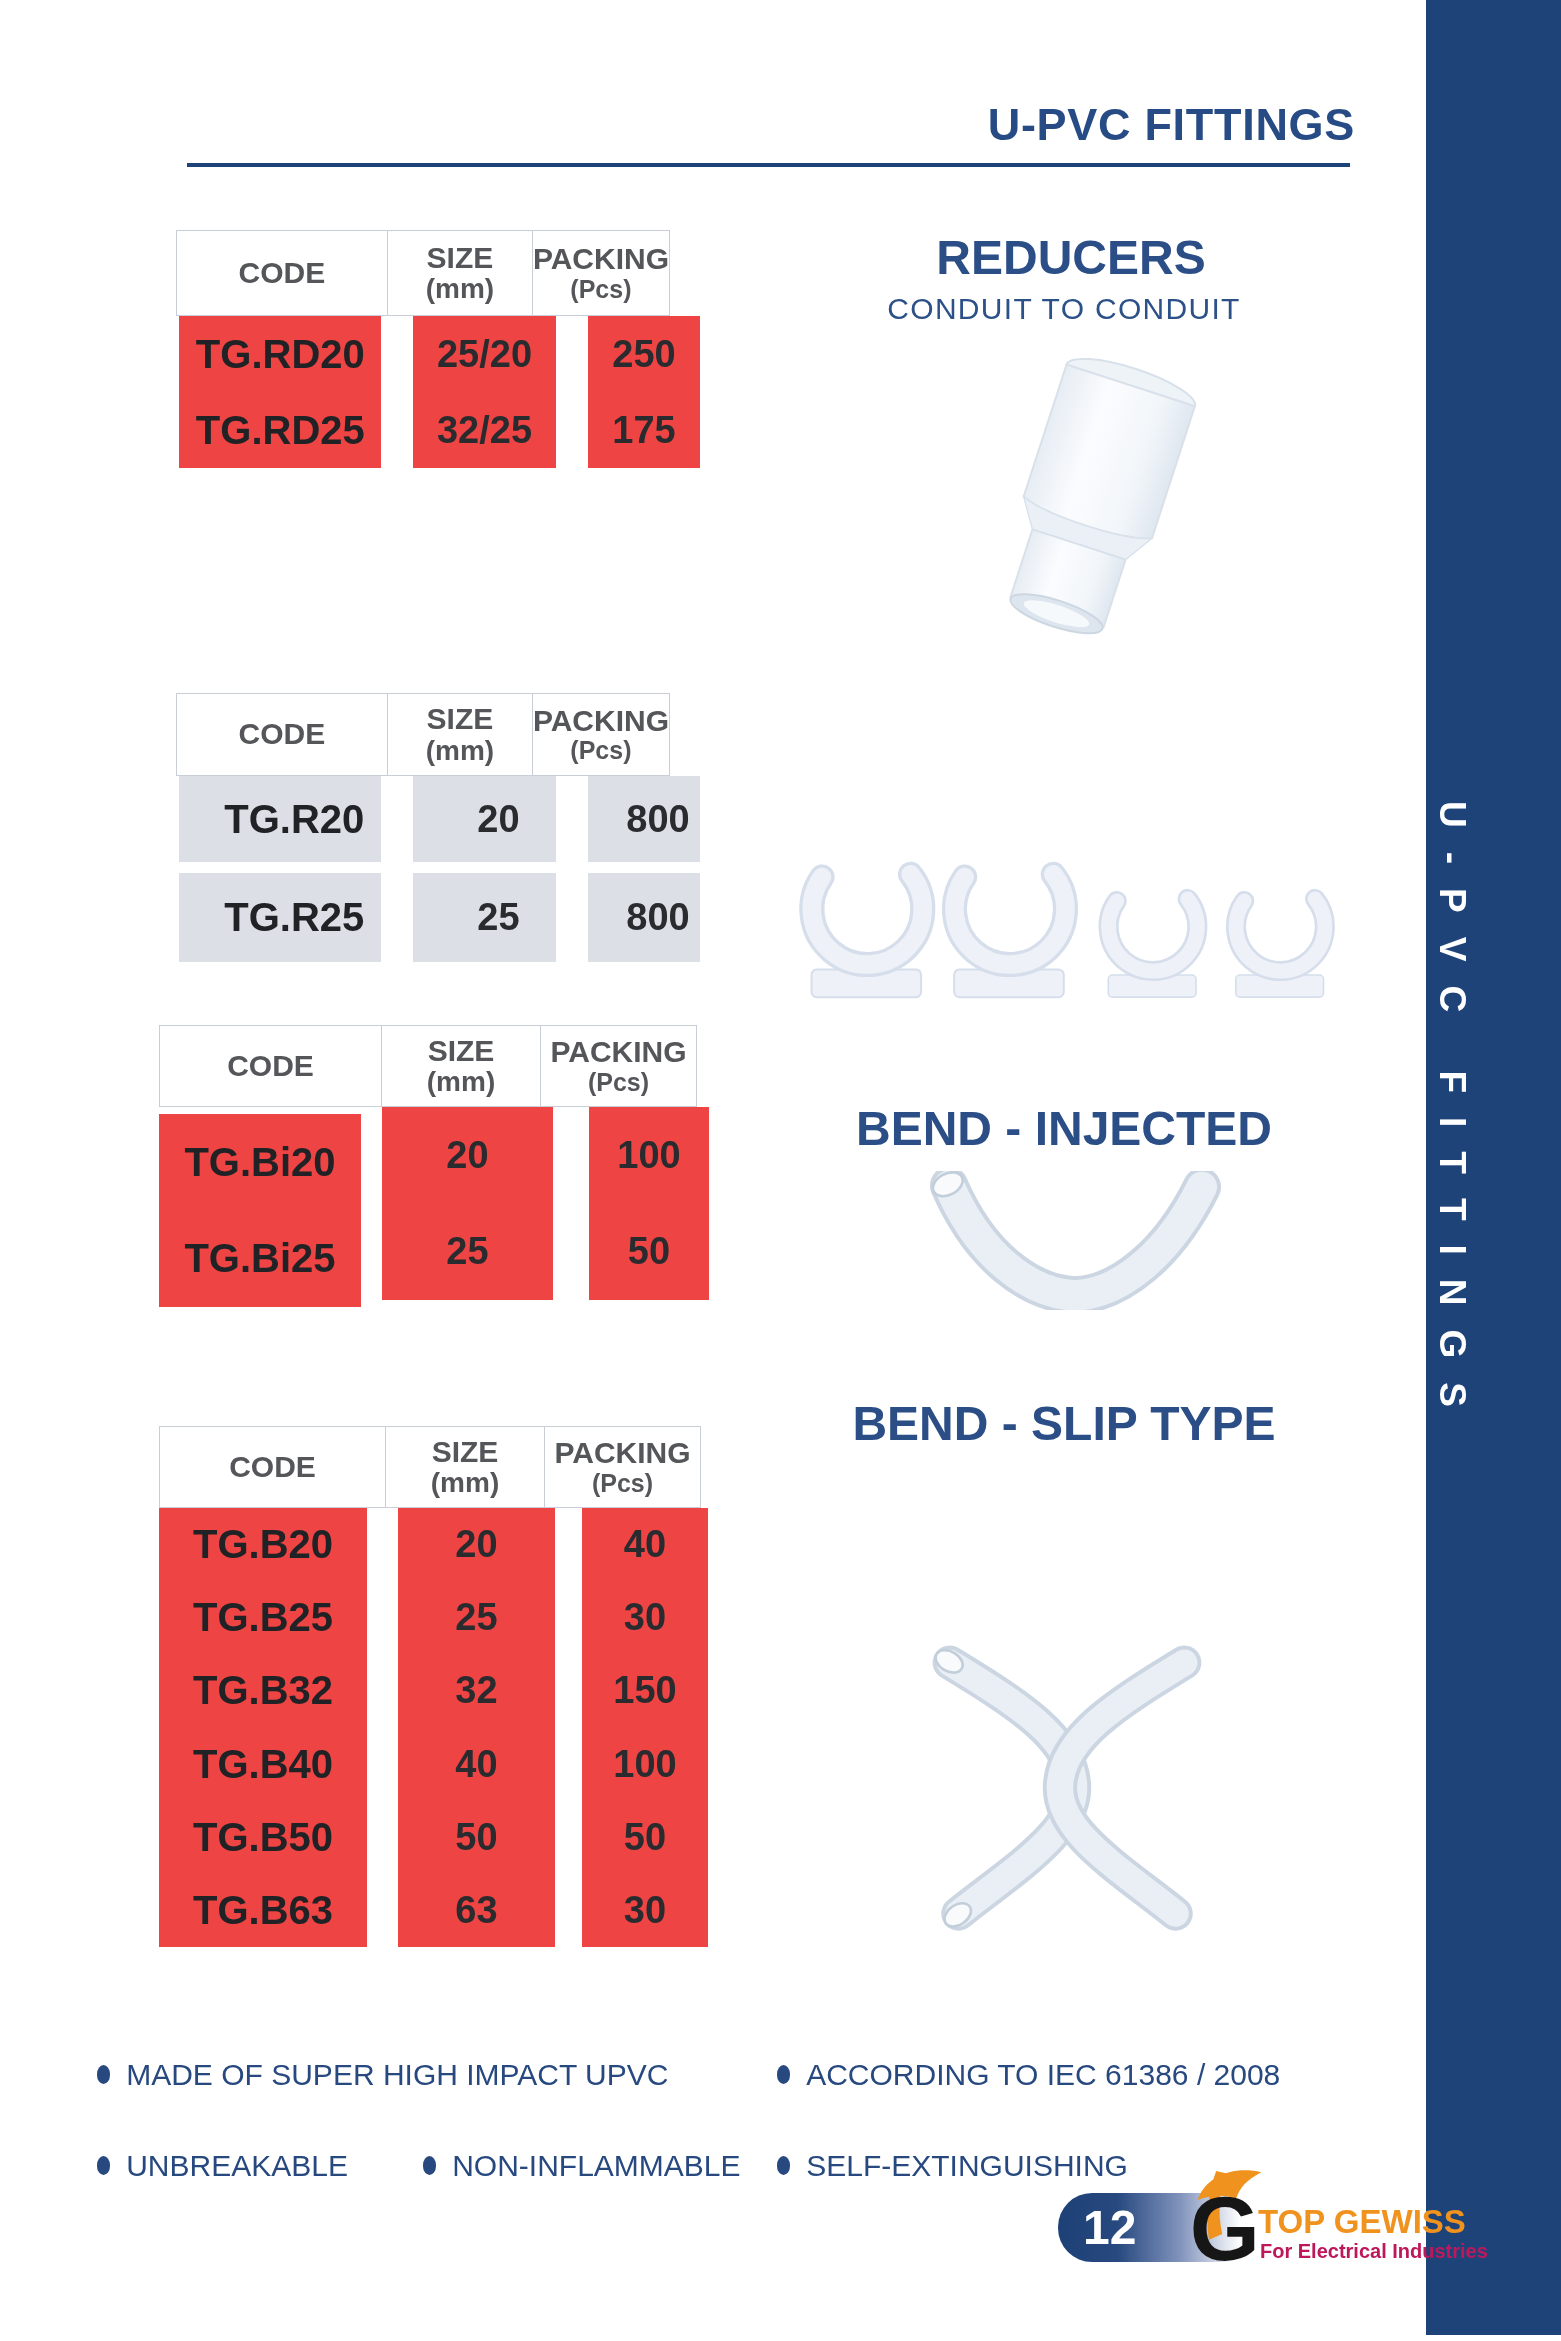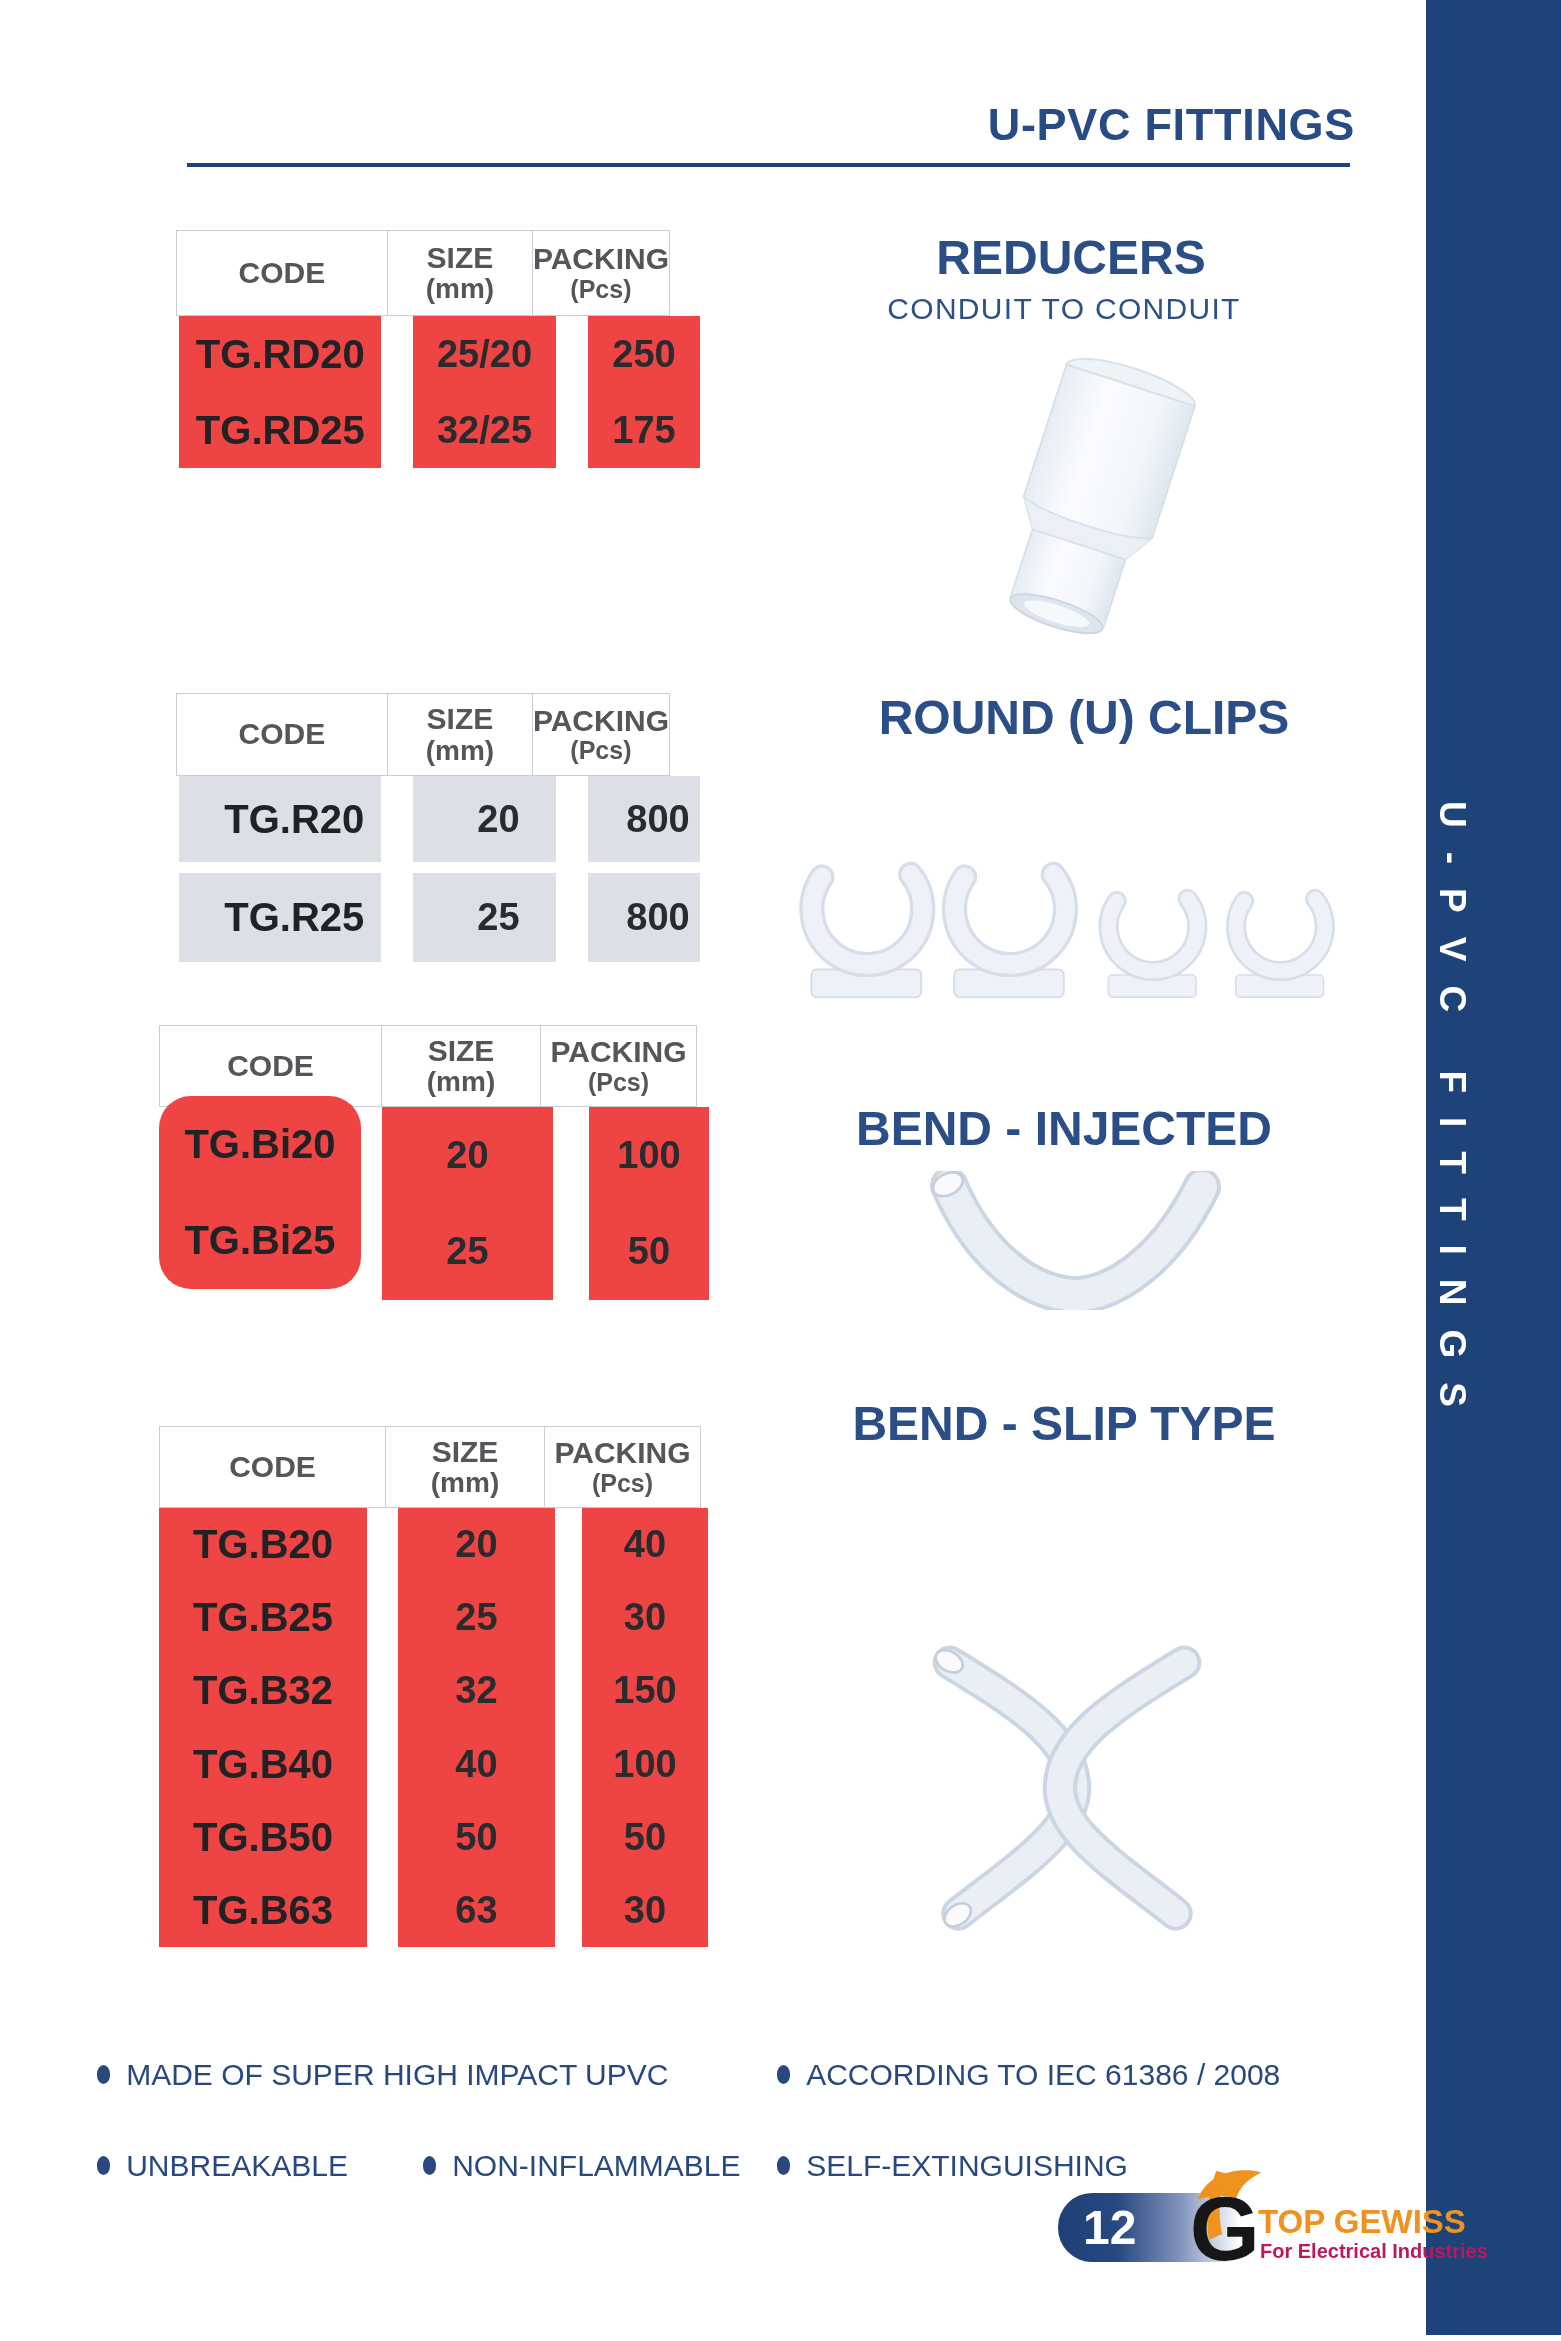--- a/index.html
+++ b/index.html
@@ -116,21 +116,20 @@
     <g transform="translate(210,215) rotate(18)">
       <ellipse cx="0" cy="-165" rx="102" ry="26" fill="#eef3f8" stroke="#d8e1ea" stroke-width="3"></ellipse>
       <path d="M -102,-165 L -102,45 C -60,62 60,62 102,45 L 102,-165 Z" fill="url(#cyl)" stroke="#d8e1ea" stroke-width="3"></path>
       <path d="M -102,45 C -60,62 60,62 102,45 L 74,88 L -74,88 Z" fill="#eaf0f6" stroke="#d8e1ea" stroke-width="2"></path>
       <path d="M -74,88 L -74,196 C -40,210 40,210 74,196 L 74,88 Z" fill="url(#cyl)" stroke="#d8e1ea" stroke-width="3"></path>
       <ellipse cx="0" cy="198" rx="73" ry="20" fill="#dde5ee" stroke="#cdd7e2" stroke-width="3"></ellipse>
       <ellipse cx="0" cy="198" rx="52" ry="13" fill="#f6f9fc"></ellipse>
     </g>
   </svg>
 
-  <div class="h-section" style="left:813px; top:690px; width:542px;">ROUND (U) CLIPS</div>
 
   <div class="ptable" style="left:176px; top:693px; width:494px; height:271px;">
     <div class="thead" style="width:494px; height:83px;">
       <div class="th" style="width:226px;">
           <span class="lbl">CODE</span>
         </div>
       <div class="th" style="width:156px;">
           <span class="lbl">SIZE</span>
           <span class="unit">(mm)</span>
         </div>
@@ -185,21 +184,21 @@
         </div>
       <div class="th" style="width:159px;">
           <span class="lbl">SIZE</span>
           <span class="unit">(mm)</span>
         </div>
       <div class="th" style="flex:1;">
           <span class="lbl">PACKING</span>
           <span class="unit-small">(Pcs)</span>
         </div>
     </div>
-    <div class="bcol" style="left:0px; top:71px; width:202px; height:193px;border-radius:32px;">
+    <div class="bcol" style="left:0px; top:89px; width:202px; height:193px;">
       <div class="cell code">TG.Bi20</div>
       <div class="cell code">TG.Bi25</div>
     </div>
     <div class="bcol" style="left:223px; top:82px; width:171px; height:193px;">
       <div class="cell num">20</div>
       <div class="cell num">25</div>
     </div>
     <div class="bcol" style="left:430px; top:82px; width:120px; height:193px;">
       <div class="cell num">100</div>
       <div class="cell num">50</div>

